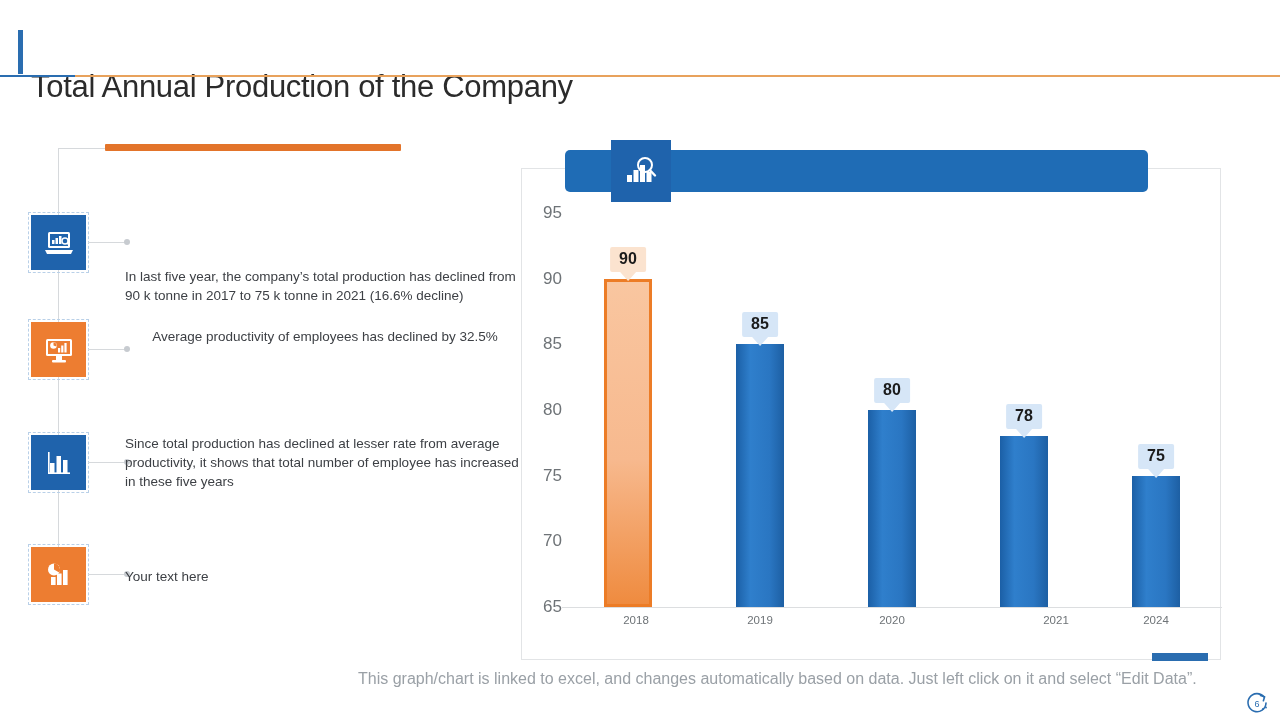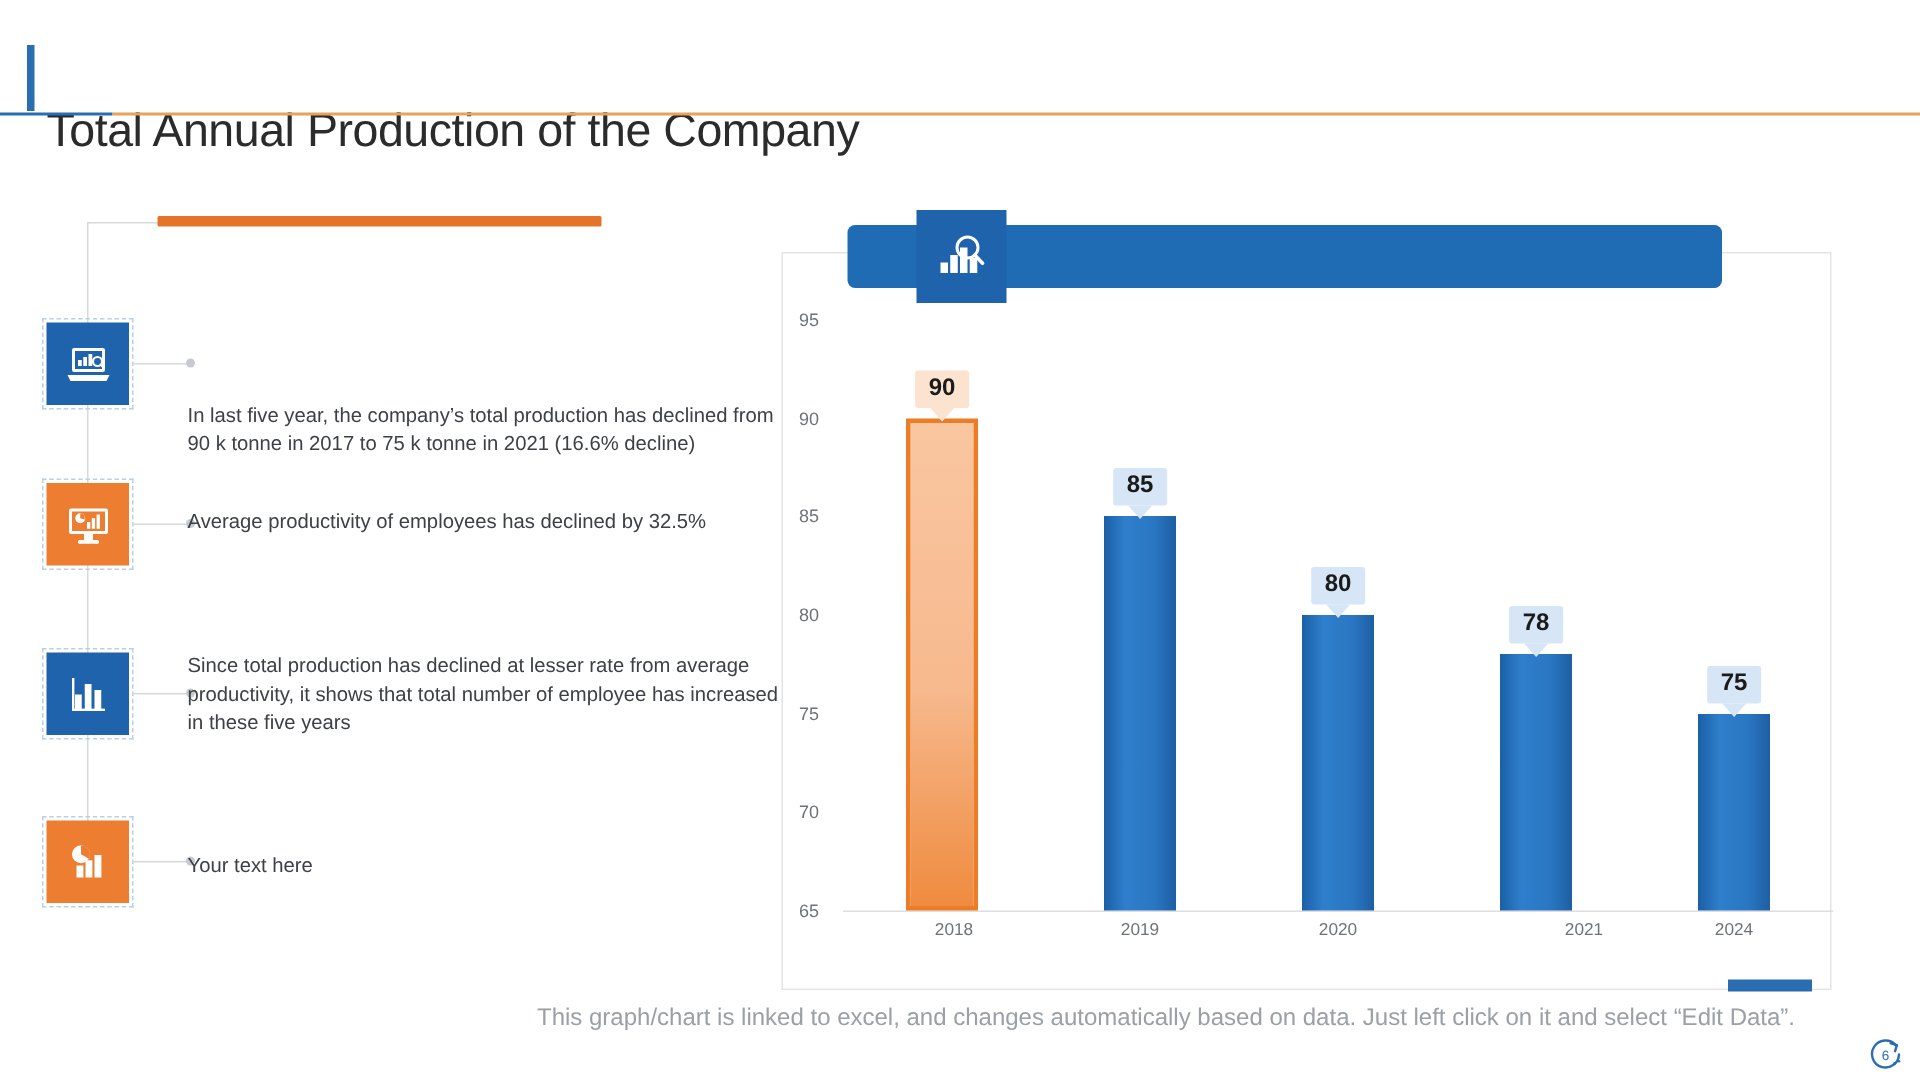--- a/index.html
+++ b/index.html
@@ -104,23 +104,23 @@
   .plot {
     position: absolute;
     left: 562px;  top: 213px;
     width: 660px; height: 394px;
   }
   .plot-baseline {
     position: absolute; left: 562px; top: 607px;
     width: 660px; height: 1px; background: #dcdee0;
   }
   .y-tick {
-    position: absolute; right: 100%; margin-right: 16px;
+    position: absolute; right: 100%; margin-right: 0;
     transform: translateY(-50%);
-    font-size: 12px; color: #6e7377; white-space: nowrap;
+    font-size: 17px; color: #6e7377; white-space: nowrap;
   }
   .x-label {
     position: absolute; top: 614px;
     transform: translateX(-50%);
     font-size: 11.5px; color: #6e7377; white-space: nowrap;
   }
 
   .bar {
     position: absolute; bottom: 0;
   }
@@ -201,21 +201,21 @@
         <path d="M11.5 12.5 L11.5 9.2 A3.3 3.3 0 0 1 14.5 13.4 Z" fill="#ed7d31"></path>
         <rect x="16" y="15" width="2.2" height="4.5" fill="#ffffff"></rect>
         <rect x="19.2" y="12.5" width="2.2" height="7" fill="#ffffff"></rect>
         <rect x="22.4" y="10" width="2.2" height="9.5" fill="#ffffff"></rect>
         <rect x="14" y="23" width="6" height="4" fill="#ffffff"></rect>
         <rect x="10" y="27" width="14" height="2.5" rx="1" fill="#ffffff"></rect>
       </svg>
     </div>
     <div class="lead"></div>
     <div class="dot"></div>
-    <div class="txt" style="top:16px;">Average productivity of employees has declined by 32.5%</div>
+    <div class="txt" style="top:5px;text-align:center;">Average productivity of employees has declined by 32.5%</div>
   </div>
 
   <div class="insight" style="top:435px;">
     <div class="ico blue">
       <svg width="34" height="34" viewBox="0 0 34 34" aria-hidden="true">
         <rect x="8" y="17" width="4.5" height="10" fill="#ffffff"></rect>
         <rect x="14.5" y="10" width="4.5" height="17" fill="#ffffff"></rect>
         <rect x="21" y="14" width="4.5" height="13" fill="#ffffff"></rect>
         <rect x="6" y="6" width="1.6" height="22" fill="#ffffff"></rect>
         <rect x="6" y="26.4" width="22" height="1.6" fill="#ffffff"></rect>

